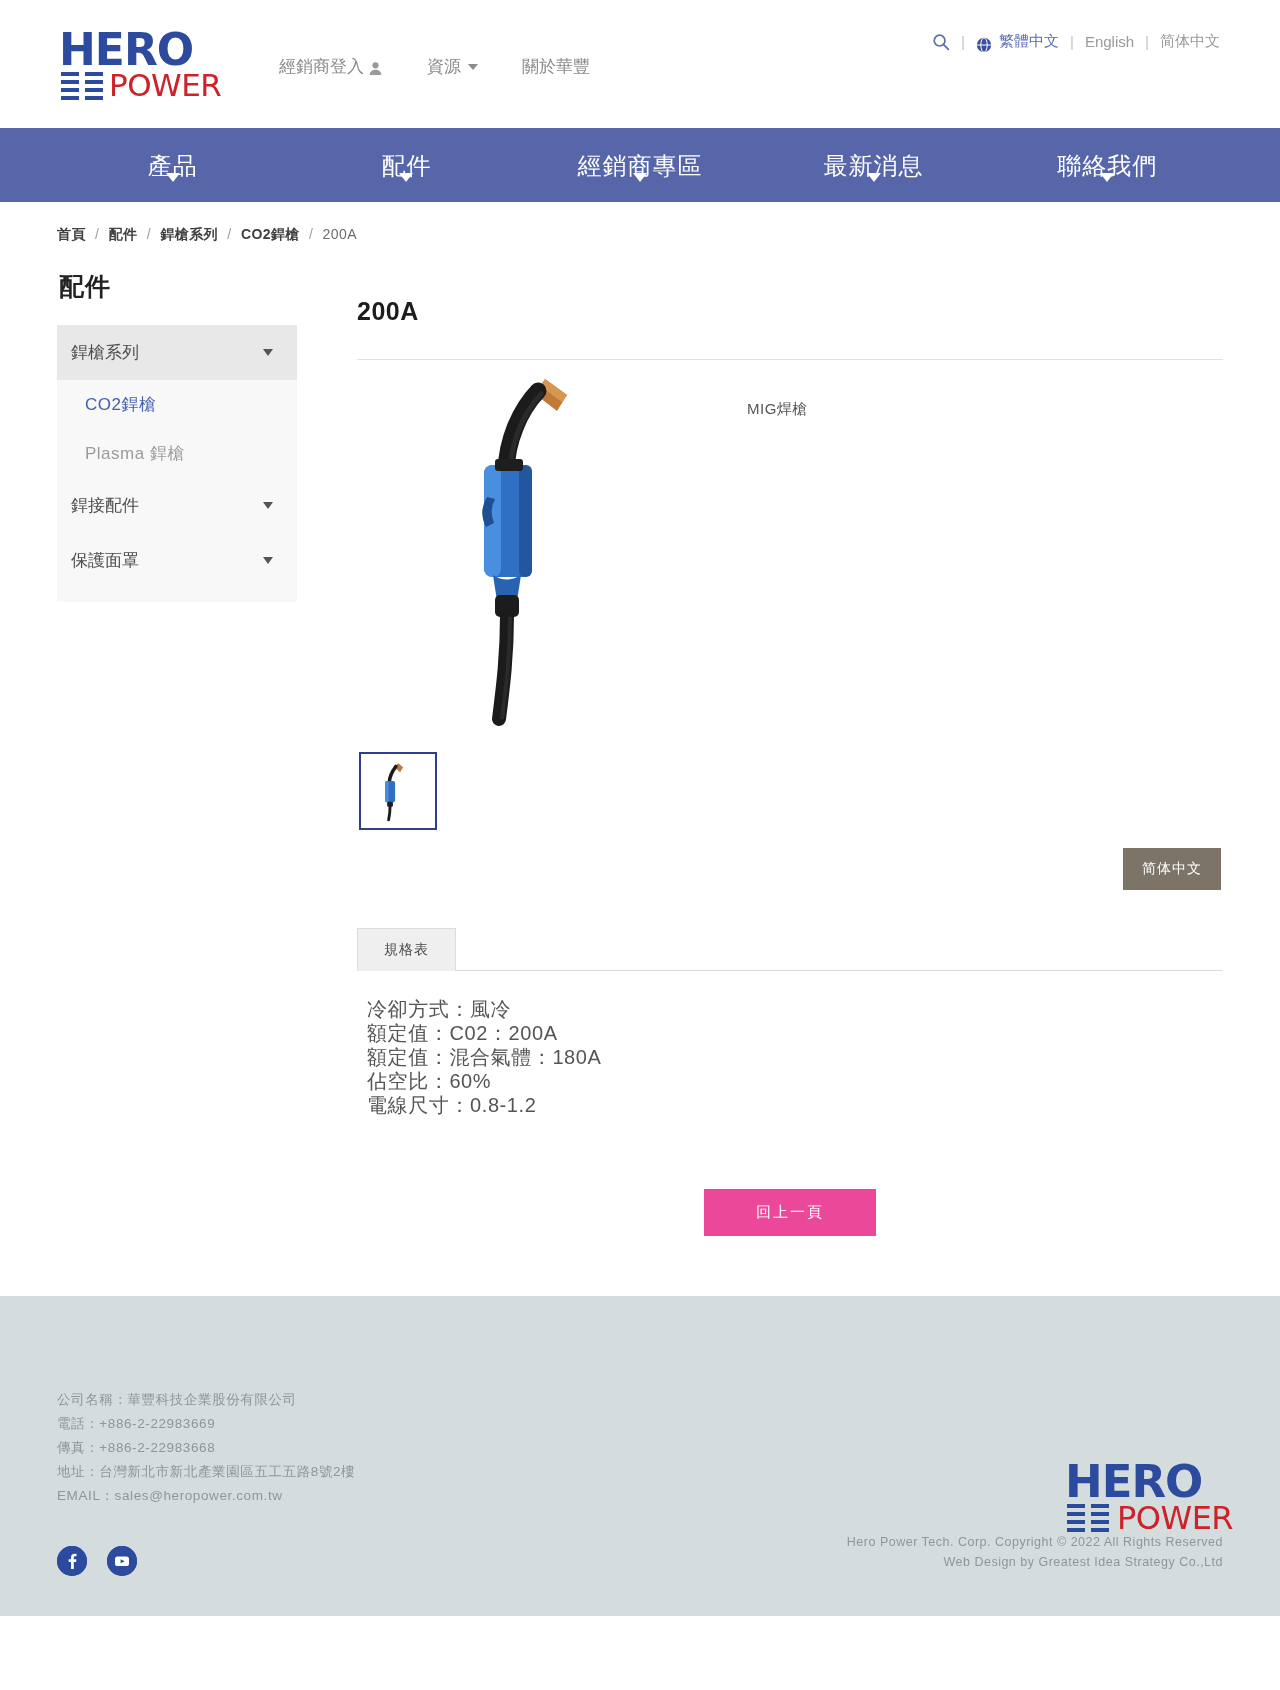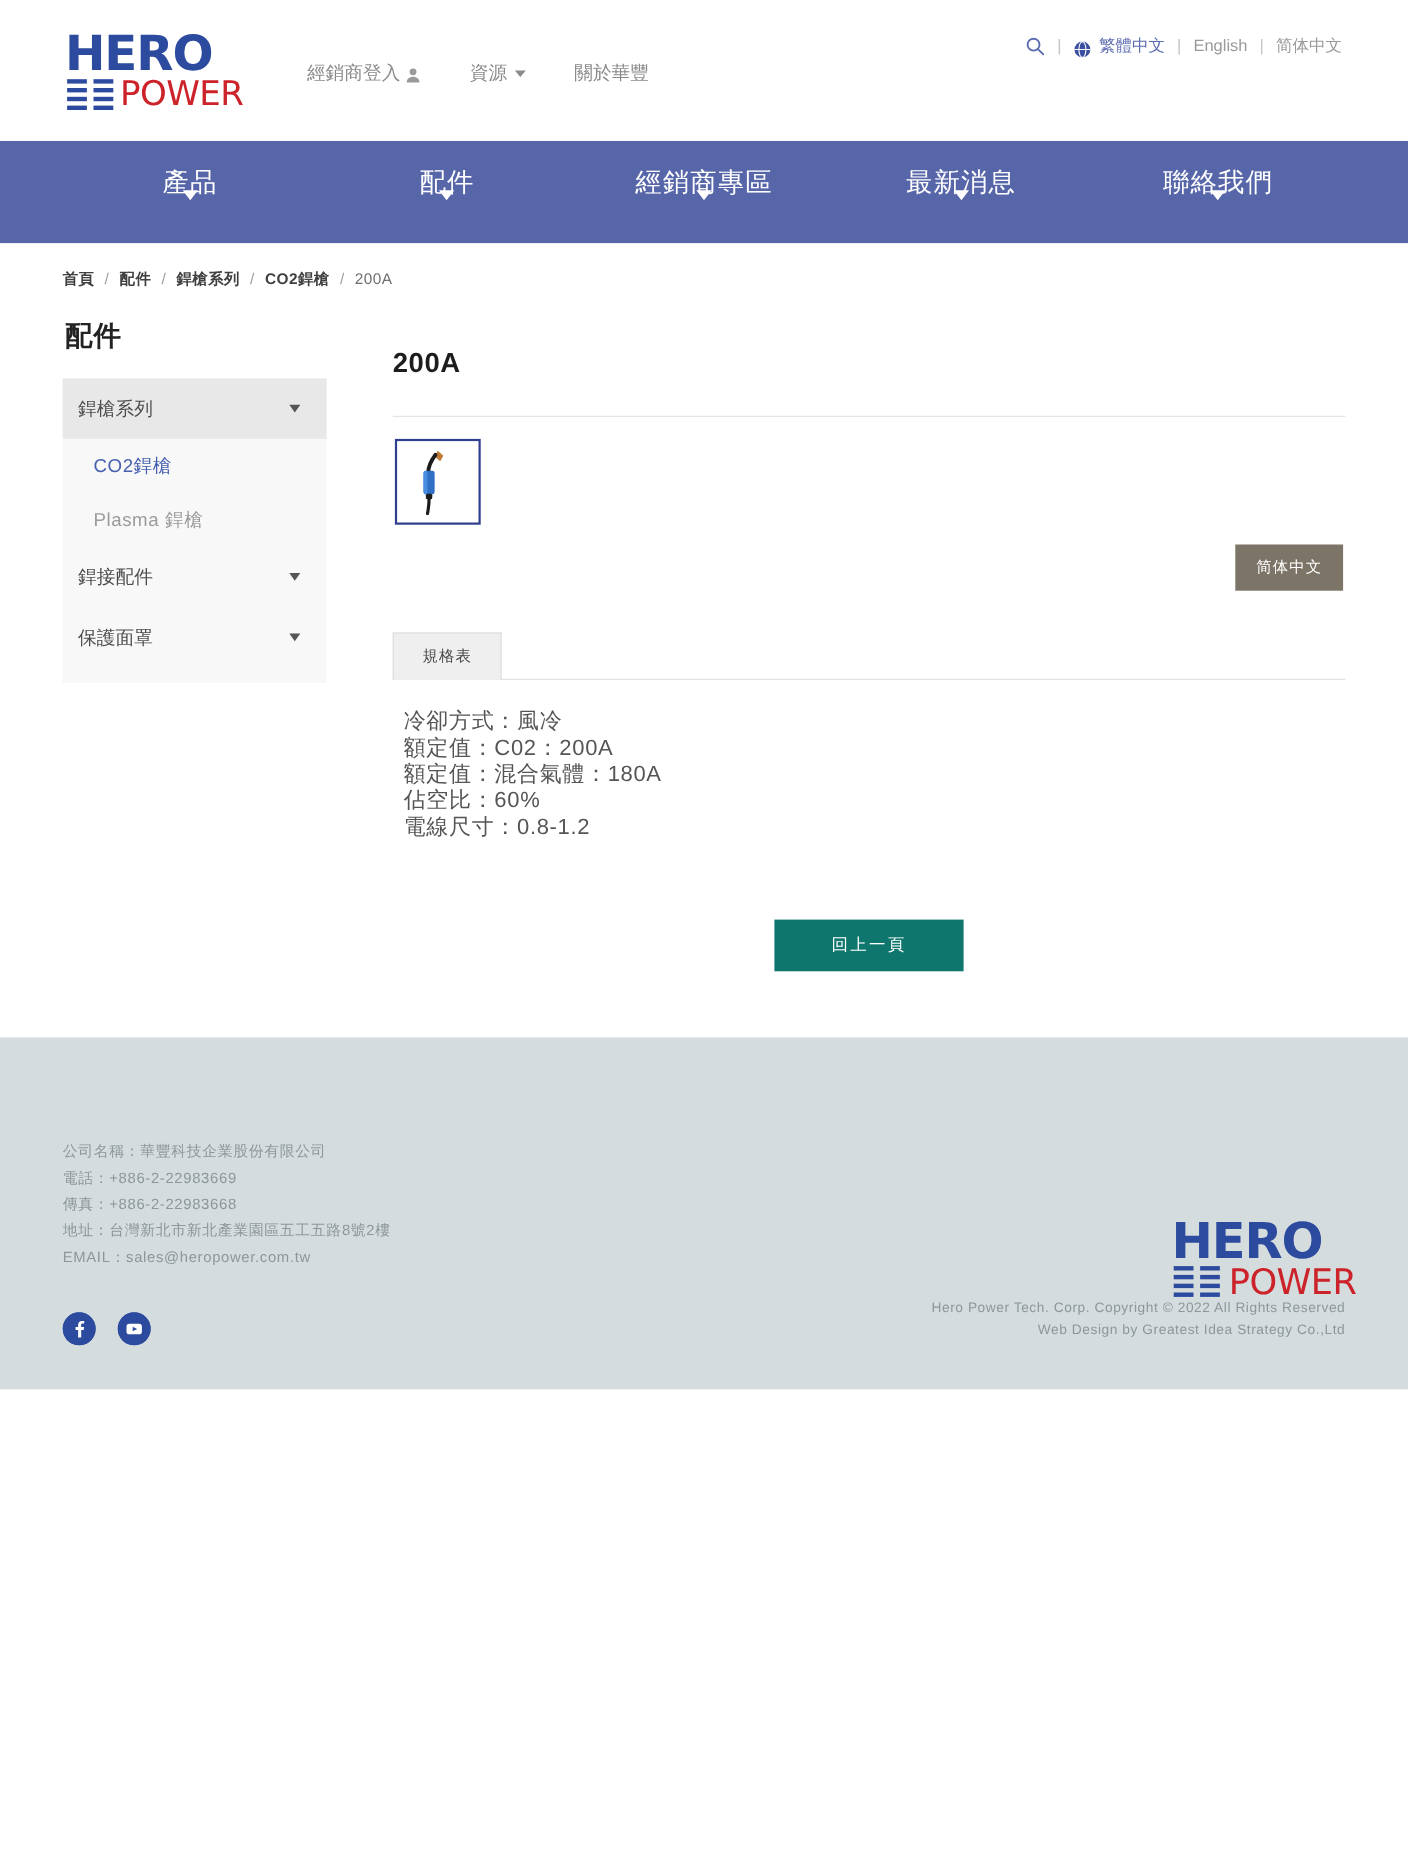--- a/index.html
+++ b/index.html
@@ -132,21 +132,21 @@
     margin-right: 7px;
     position: relative;
     top: 3px;
   }
   .lang-link { text-decoration: none; color: #9a9a9a; white-space: nowrap; }
   .lang-link.active { color: #5b6bb0; }
 
   
   .mainnav {
     background: #5766a8;
-    height: 93px;
+    height: 74px;
     display: flex;
     align-items: flex-start;
     justify-content: center;
     padding: 0 40px;
     font-family: Liberation Serif, serif;
   }
   .mainnav-inner {
     width: 1168px;
     display: flex;
     justify-content: space-between;
@@ -309,21 +309,21 @@
     letter-spacing: 0.6px;
   }
   .spec-body div { padding: 0 0 0 0; }
 
   .back-row {
     display: flex;
     justify-content: center;
     padding: 72px 0 60px 0;
   }
   .btn-back {
-    background: #0f766e;
+    background: #ec4899;
     color: #ffffff;
     border: 0;
     font-size: 15px;
     padding: 14px 52px;
     cursor: pointer;
     letter-spacing: 2px;
     font-family: inherit;
   }
 
   
@@ -496,20 +496,48 @@
         <span class="side-caret"></span>
       </a>
 
     </div>
   </aside>
 
   <main class="main">
     <h1 class="product-title">200A</h1>
     <hr class="hr-thin">
 
+    <div class="gallery-row">
+      <div class="gallery-main">
+
+        <svg width="280" height="370" viewBox="0 0 280 370">
+
+          <path d="M138 12 L160 28 L150 44 L128 27 Z" fill="#c07a38"></path>
+          <path d="M138 12 L160 28 L155 35 L133 19 Z" fill="#d79750"></path>
+
+          <path d="M131 24 C112 44, 100 74, 99 104" stroke="#1b1b1b" stroke-width="17" fill="none" stroke-linecap="round"></path>
+          <path d="M134 27 C116 46, 104 75, 103 104" stroke="#3a3a3a" stroke-width="5" fill="none" stroke-linecap="round" opacity=".5"></path>
+
+          <rect x="77" y="98" width="48" height="112" rx="9" fill="#2f6fc4"></rect>
+          <rect x="77" y="98" width="17" height="112" rx="8" fill="#4a8ee0"></rect>
+          <rect x="112" y="98" width="13" height="112" rx="6" fill="#22579f"></rect>
+
+          <path d="M80 130 q-9 14 -1 30 l8 -4 q-5 -12 1 -24 z" fill="#1f4f92"></path>
+
+          <rect x="88" y="92" width="28" height="12" rx="3" fill="#1e1e1e"></rect>
+
+          <path d="M86 208 q14 9 28 0 l-4 26 h-20 z" fill="#2a62b2"></path>
+          <rect x="88" y="228" width="24" height="22" rx="5" fill="#1c1c1c"></rect>
+
+          <path d="M100 248 C100 290, 96 320, 92 352" stroke="#1b1b1b" stroke-width="14" fill="none" stroke-linecap="round"></path>
+          <path d="M103 250 C103 290, 99 320, 95 352" stroke="#3d3d3d" stroke-width="4" fill="none" opacity=".45"></path>
+        </svg>
+      </div>
+      <div class="torch-caption">MIG焊槍</div>
+    </div>
 
     <div class="thumbs">
       <div class="thumb">
         <svg width="44" height="62" viewBox="0 0 60 86">
           <path d="M30 4 L37 10 L33 17 L26 11 Z" fill="#c07a38"></path>
           <path d="M27 9 C21 17, 18 24, 18 31" stroke="#1b1b1b" stroke-width="5" fill="none" stroke-linecap="round"></path>
           <rect x="12" y="29" width="14" height="30" rx="3" fill="#2f6fc4"></rect>
           <rect x="12" y="29" width="5" height="30" rx="3" fill="#4a8ee0"></rect>
           <rect x="15" y="58" width="8" height="7" rx="2" fill="#1c1c1c"></rect>
           <path d="M19 64 C19 72, 18 78, 17 83" stroke="#1b1b1b" stroke-width="4" fill="none" stroke-linecap="round"></path>

